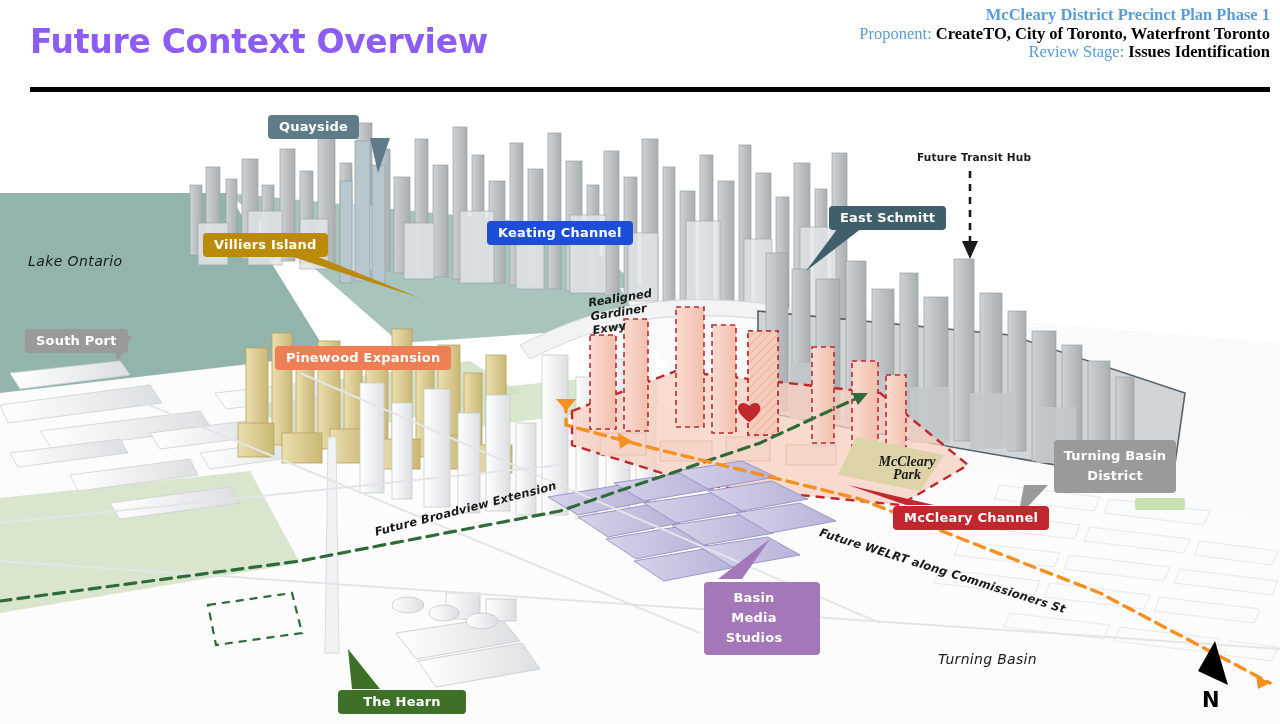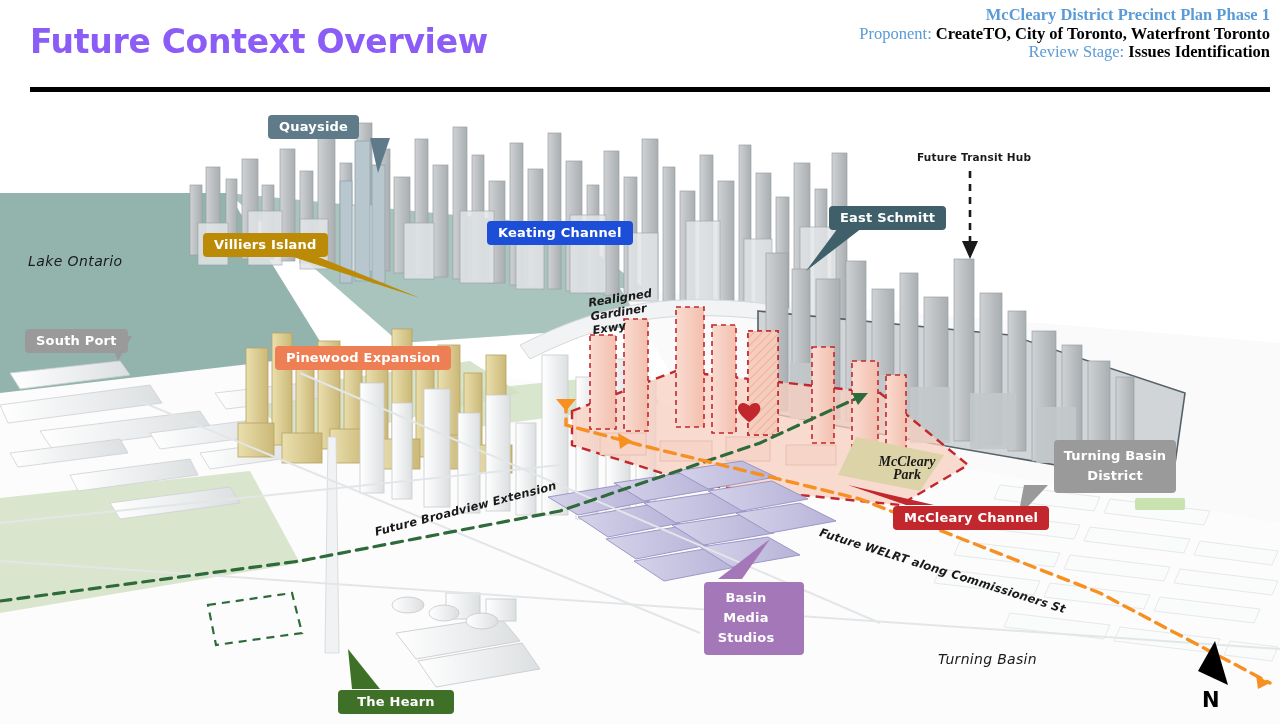--- a/index.html
+++ b/index.html
@@ -57,22 +57,22 @@
   .callout.two-line{white-space:normal;line-height:20px;margin-left:42px;}
 
   .c-quayside{background:#5f7b8a;left:268px;top:22px;}
   .c-keating {background:#1d4ed8;left:487px;top:128px;}
   .c-villiers{background:#bb8b08;left:193px;top:140px;margin-left:10px;}
   .c-southport{background:#9a9a9a;left:25px;top:236px;}
   .c-pinewood{background:#ee7f55;left:275px;top:253px;}
   .c-eastharbour{background:#3f606b;left:829px;top:113px;}
   .c-turningbasin-d{background:#9a9a9a;left:1012px;top:347px;width:122px;padding:6px 8px 7px 8px;}
   .c-mccleary{background:#c1272d;left:893px;top:413px;}
-  .c-basinmedia{background:#a477b8;left:662px;top:489px;width:100px;padding:6px 24px 7px 8px;text-align:center;}
-  .c-hearn{background:#3f7027;left:338px;top:597px;width:116px;}
+  .c-basinmedia{background:#a477b8;left:662px;top:489px;width:116px;padding:6px 24px 7px 8px;text-align:center;}
+  .c-hearn{background:#3f7027;left:338px;top:597px;width:128px;}
 
   
   .maptext{
     position:absolute;
     font-family:"DejaVu Sans", sans-serif;
     color:#1a1a1a;
     white-space:nowrap;
   }
 
   #t-lakeontario{left:28px;top:160px;font-size:14px;font-style:italic;letter-spacing:0.4px;}

